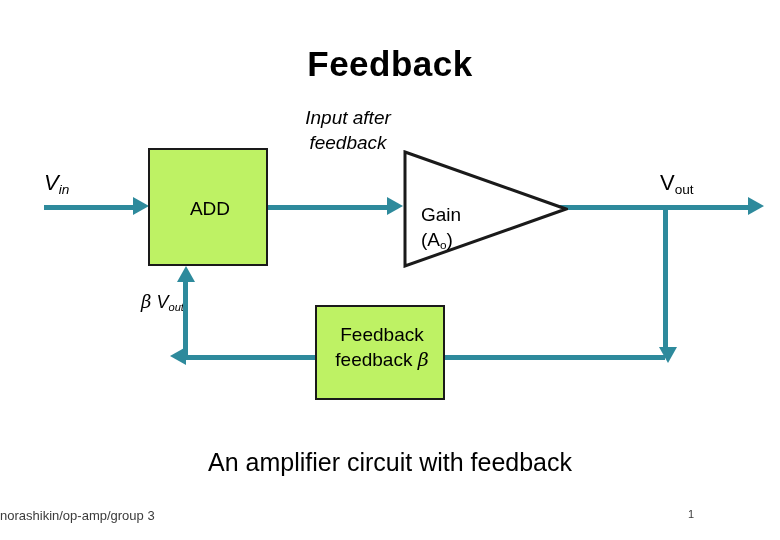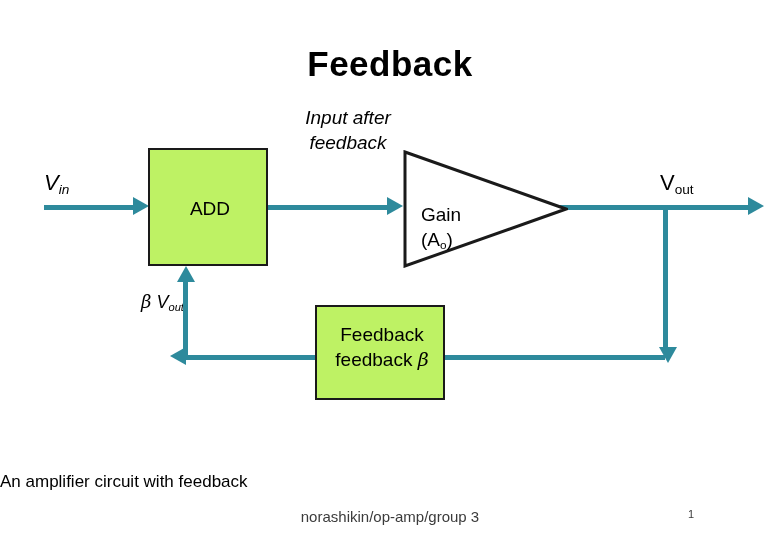--- a/index.html
+++ b/index.html
@@ -168,32 +168,31 @@
   .arrow-down {
     border-left: 9px solid transparent;
     border-right: 9px solid transparent;
     border-top: 16px solid #2e8a9c;
   }
 
   
   #caption {
     position: absolute;
     left: 0;
-    top: 472px;
-    width: 780px;
-    text-align: left;
-    font-size: 17px;
+    top: 448px;
+    width: 780px;
+    text-align: center;
+    font-size: 25px;
   }
   #footer-center {
     position: absolute;
     left: 0;
     top: 508px;
     width: 780px;
-    text-align: center;
-    font-size: 15px;
+    font-size: 13px;
     color: #3b3b3b;
   }
   #footer-page {
     position: absolute;
     right: 42px;
     top: 508px;
     font-size: 11px;
     color: #3b3b3b;
   }
 </style>

